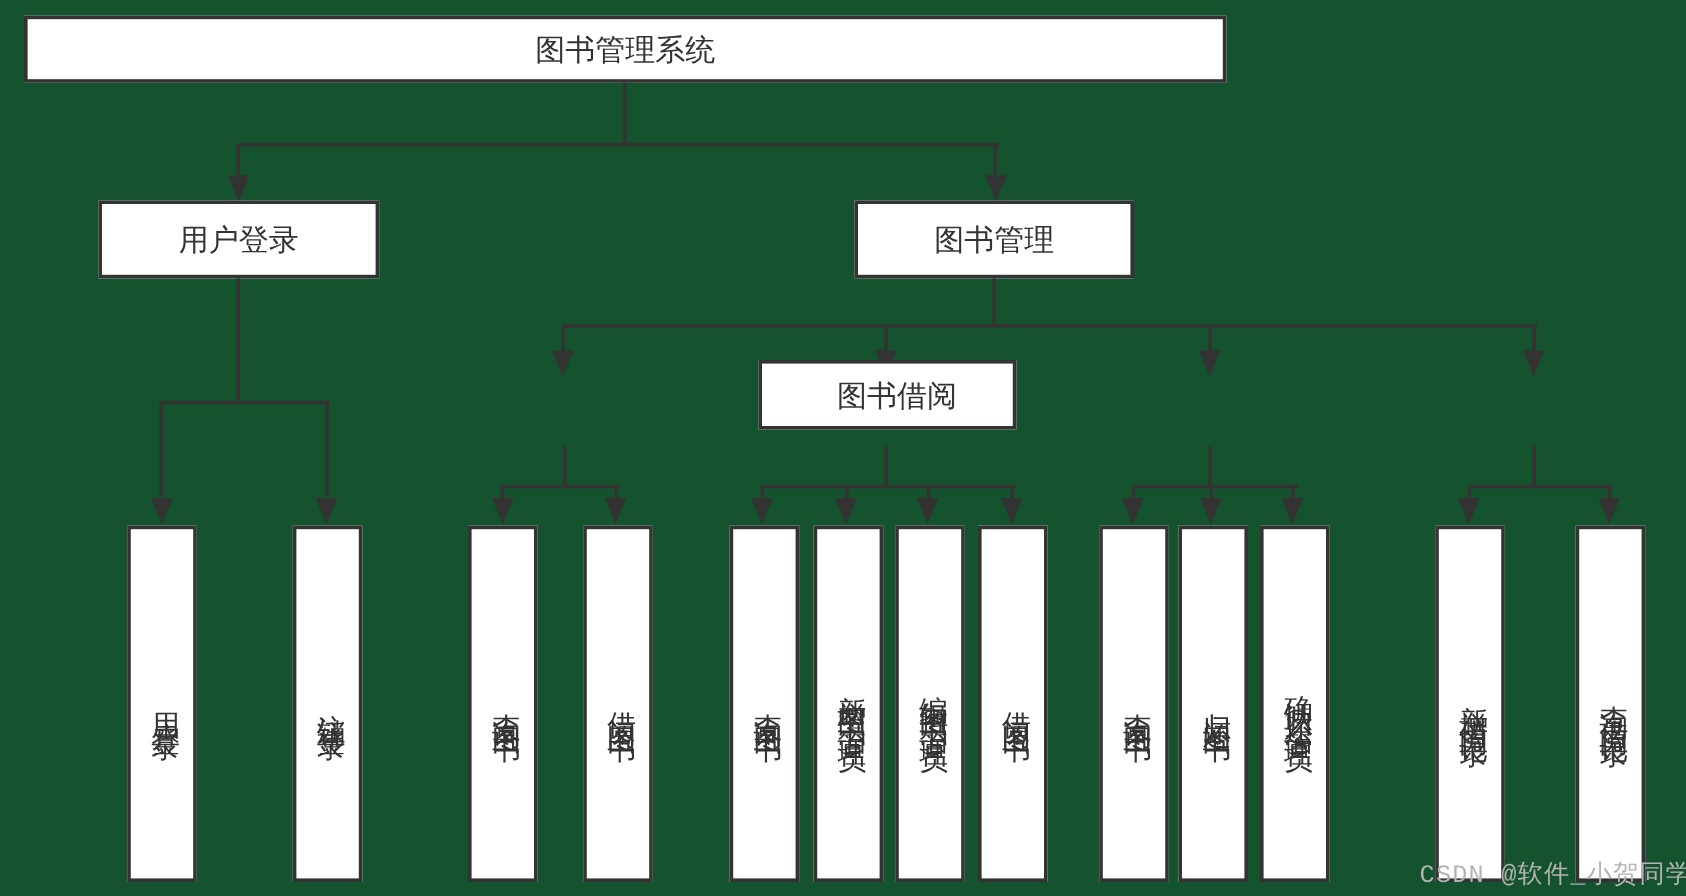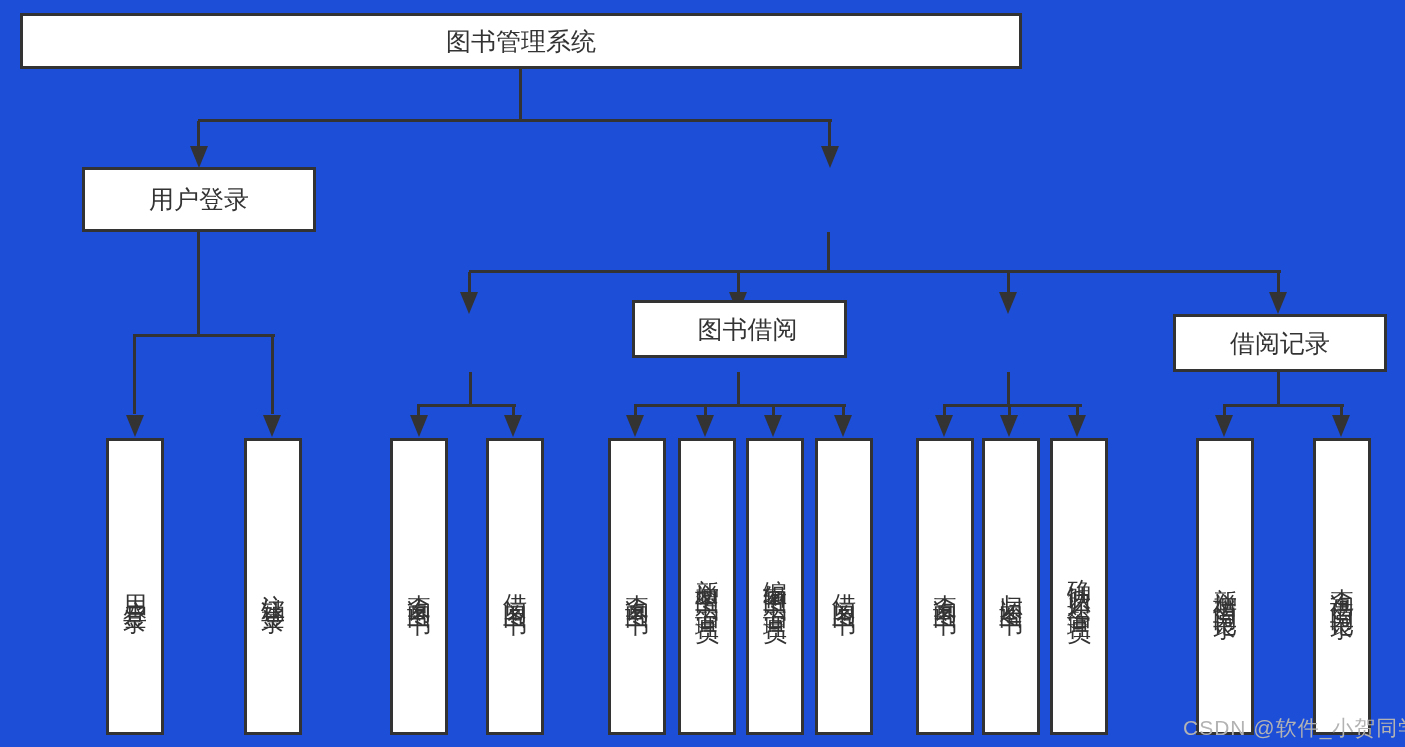--- a/index.html
+++ b/index.html
@@ -1,18 +1,18 @@
 <!DOCTYPE html>
 <html><head>
 <meta charset="utf-8">
 <style>
   html,body{margin:0;padding:0;background:#fff;}
   .canvas{
-    position:relative;width:1405px;height:747px;background:#1d4ed8;overflow:hidden;
-    font-family:Liberation Sans, sans-serif;color:#333;
+    position:relative;width:1405px;height:747px;background:#14532d;overflow:hidden;
+    font-family:Liberation Mono, monospace;color:#333;
   }
   .box{
     position:absolute;border:3px solid #333;background:#fff;box-sizing:border-box;
     display:flex;align-items:center;justify-content:center;
     font-size:25px;color:#333;white-space:nowrap;
   }
   .vbox span{
     writing-mode:vertical-rl;text-orientation:mixed;
     font-size:24px;letter-spacing:6px;line-height:1;white-space:nowrap;
   }
@@ -40,20 +40,23 @@
   <div class="vline" style="left:519px;top:69px;height:52px;"></div>
   <div class="hline" style="left:198px;top:119px;width:634px;"></div>
   <div class="vline" style="left:197px;top:121px;height:25px;"></div>
   <div class="vline" style="left:828px;top:121px;height:25px;"></div>
   <div class="arrow" style="left:190px;top:146px;"></div>
   <div class="arrow" style="left:821px;top:146px;"></div>
 
   <div class="box" style="left:82px;top:167px;width:234px;height:65px;">
     <span>用户登录</span>
   </div>
+  <div class="box" style="left:712px;top:167px;width:233px;height:65px;">
+    <span>图书管理</span>
+  </div>
 
   <div class="vline" style="left:197px;top:232px;height:104px;"></div>
   <div class="hline" style="left:133px;top:334px;width:142px;"></div>
   <div class="vline" style="left:133px;top:336px;height:78px;"></div>
   <div class="vline" style="left:271px;top:336px;height:78px;"></div>
   <div class="arrow" style="left:126px;top:415px;"></div>
   <div class="arrow" style="left:263px;top:415px;"></div>
 
   <div class="vline" style="left:827px;top:232px;height:40px;"></div>
   <div class="hline" style="left:469px;top:270px;width:812px;"></div>
@@ -61,23 +64,20 @@
   <div class="vline" style="left:737px;top:272px;height:20px;"></div>
   <div class="vline" style="left:1007px;top:272px;height:20px;"></div>
   <div class="vline" style="left:1277px;top:272px;height:20px;"></div>
   <div class="arrow" style="left:460px;top:292px;"></div>
   <div class="arrow" style="left:729px;top:292px;"></div>
   <div class="arrow" style="left:999px;top:292px;"></div>
   <div class="arrow" style="left:1269px;top:292px;"></div>
 
   <div class="box" style="left:632px;top:300px;width:215px;height:58px;padding-left:16px;">
     <span>图书借阅</span>
-  </div>
-  <div class="box" style="left:1173px;top:314px;width:214px;height:58px;">
-    <span>借阅记录</span>
   </div>
 
   <div class="vline" style="left:469px;top:372px;height:34px;"></div>
   <div class="hline" style="left:417px;top:404px;width:99px;"></div>
   <div class="vline" style="left:417px;top:406px;height:9px;"></div>
   <div class="vline" style="left:512px;top:406px;height:9px;"></div>
   <div class="arrow" style="left:410px;top:415px;"></div>
   <div class="arrow" style="left:504px;top:415px;"></div>
 
   <div class="vline" style="left:737px;top:372px;height:34px;"></div>

